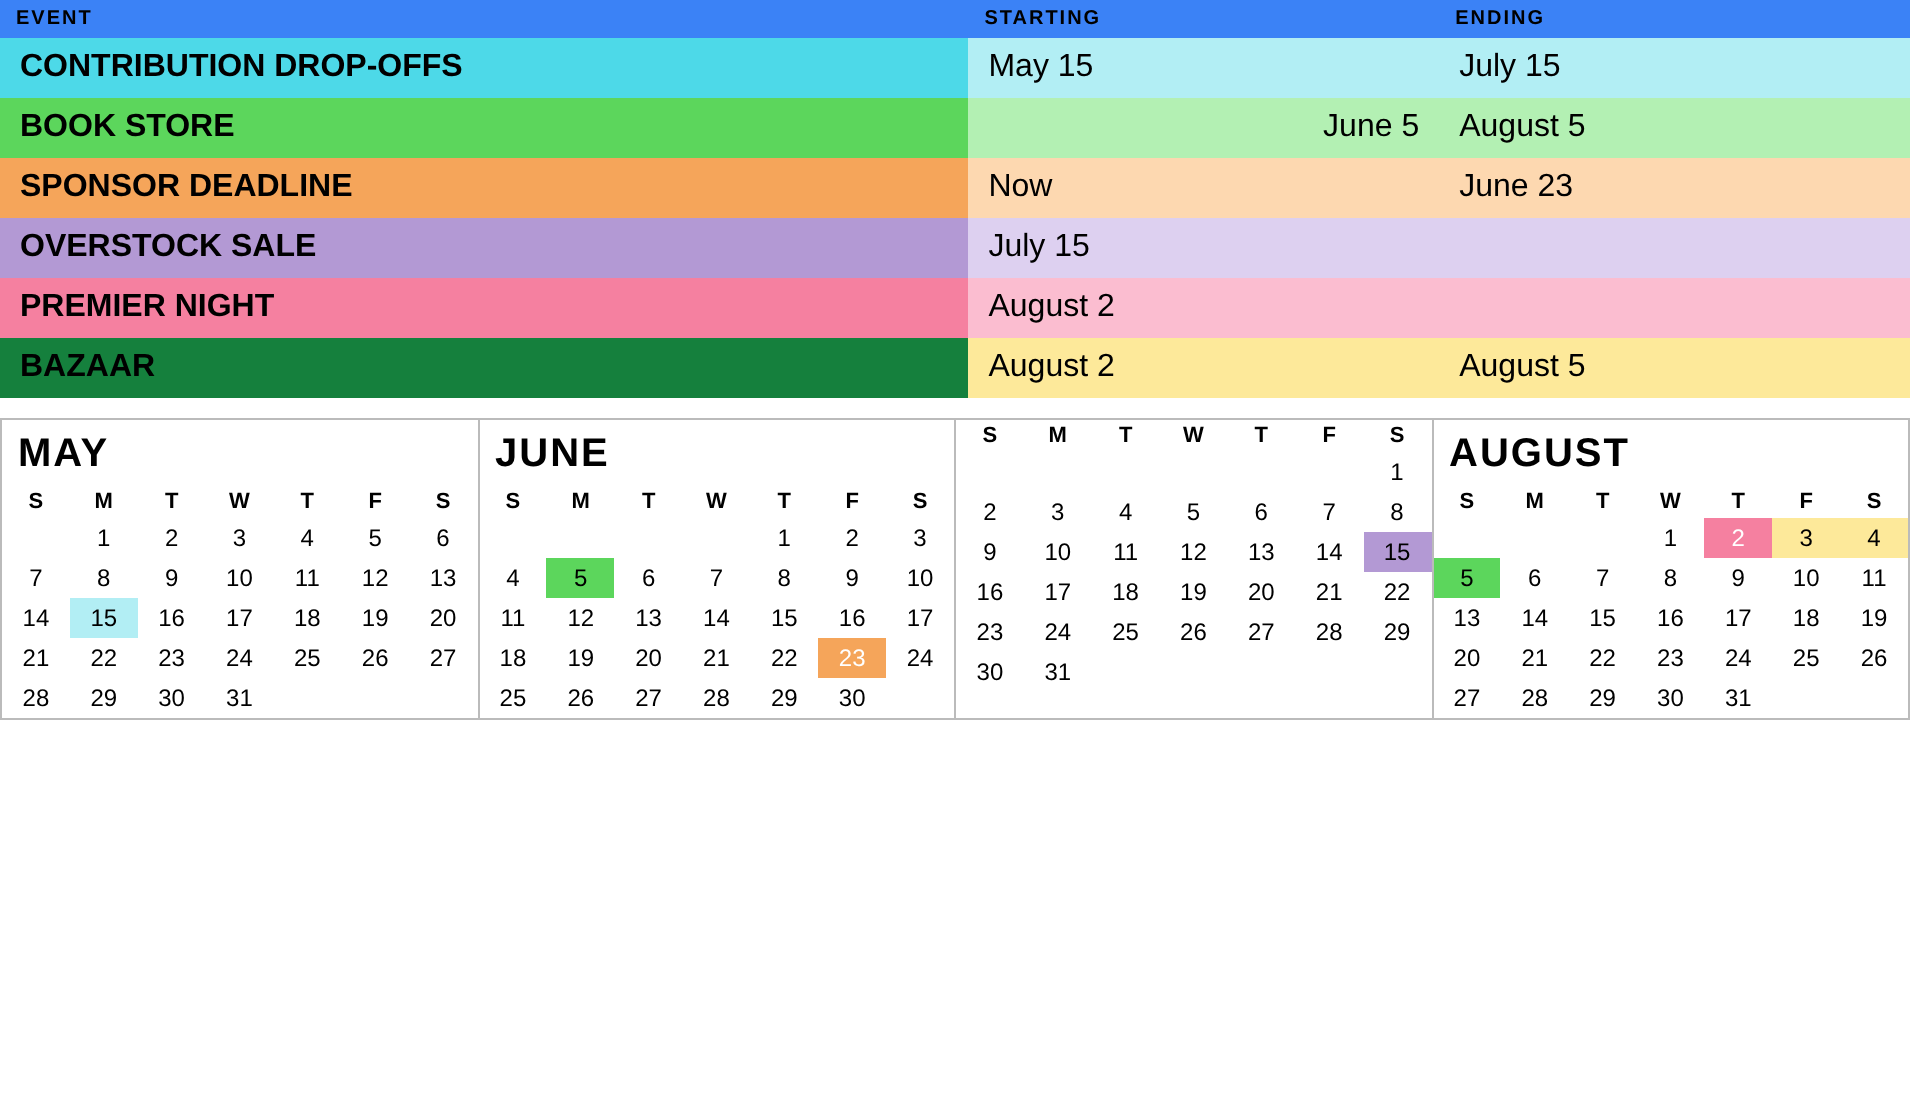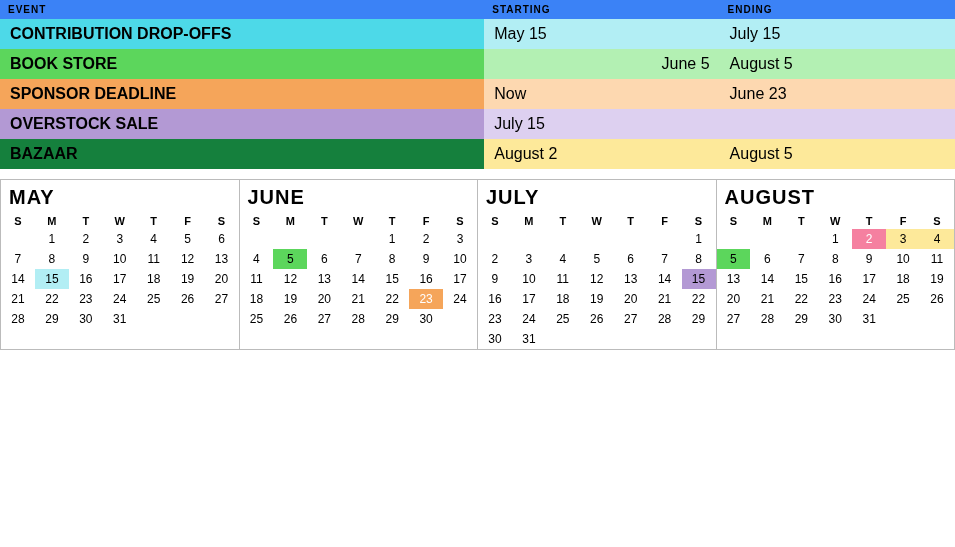--- a/index.html
+++ b/index.html
@@ -131,20 +131,25 @@
     <tr class="row-orange">
       <td class="ev-name">SPONSOR DEADLINE</td>
       <td class="ev-start">Now</td>
       <td class="ev-end">June 23</td>
     </tr>
     <tr class="row-purple">
       <td class="ev-name">OVERSTOCK SALE</td>
       <td class="ev-start">July 15</td>
       <td class="ev-end"></td>
     </tr>
+    <tr class="row-pink">
+      <td class="ev-name">PREMIER NIGHT</td>
+      <td class="ev-start">August 2</td>
+      <td class="ev-end"></td>
+    </tr>
     <tr class="row-yellow">
       <td class="ev-name">BAZAAR</td>
       <td class="ev-start">August 2</td>
       <td class="ev-end">August 5</td>
     </tr>
   </tbody>
 </table>
 
 <div class="calendar-wrapper">
 
@@ -270,21 +275,20 @@
           <td>28</td>
           <td>29</td>
           <td>30</td>
           <td></td>
         </tr>
       </tbody>
     </table>
   </div>
 
   <div class="month-block">
-    <div class="month-title">JULY</div>
     <table class="cal-grid">
       <thead>
         <tr>
           <th>S</th>
           <th>M</th>
           <th>T</th>
           <th>W</th>
           <th>T</th>
           <th>F</th>
           <th>S</th>

